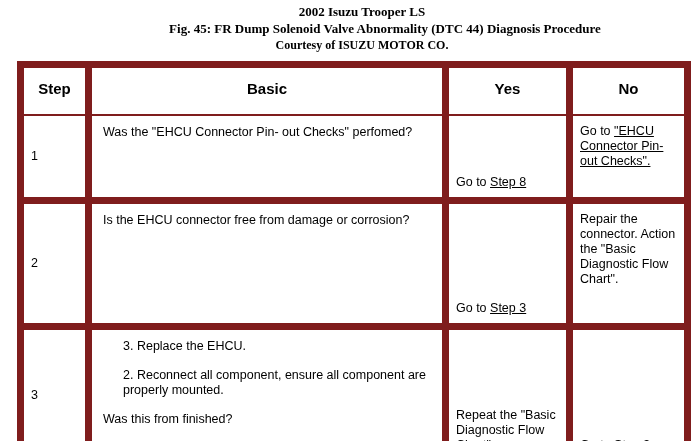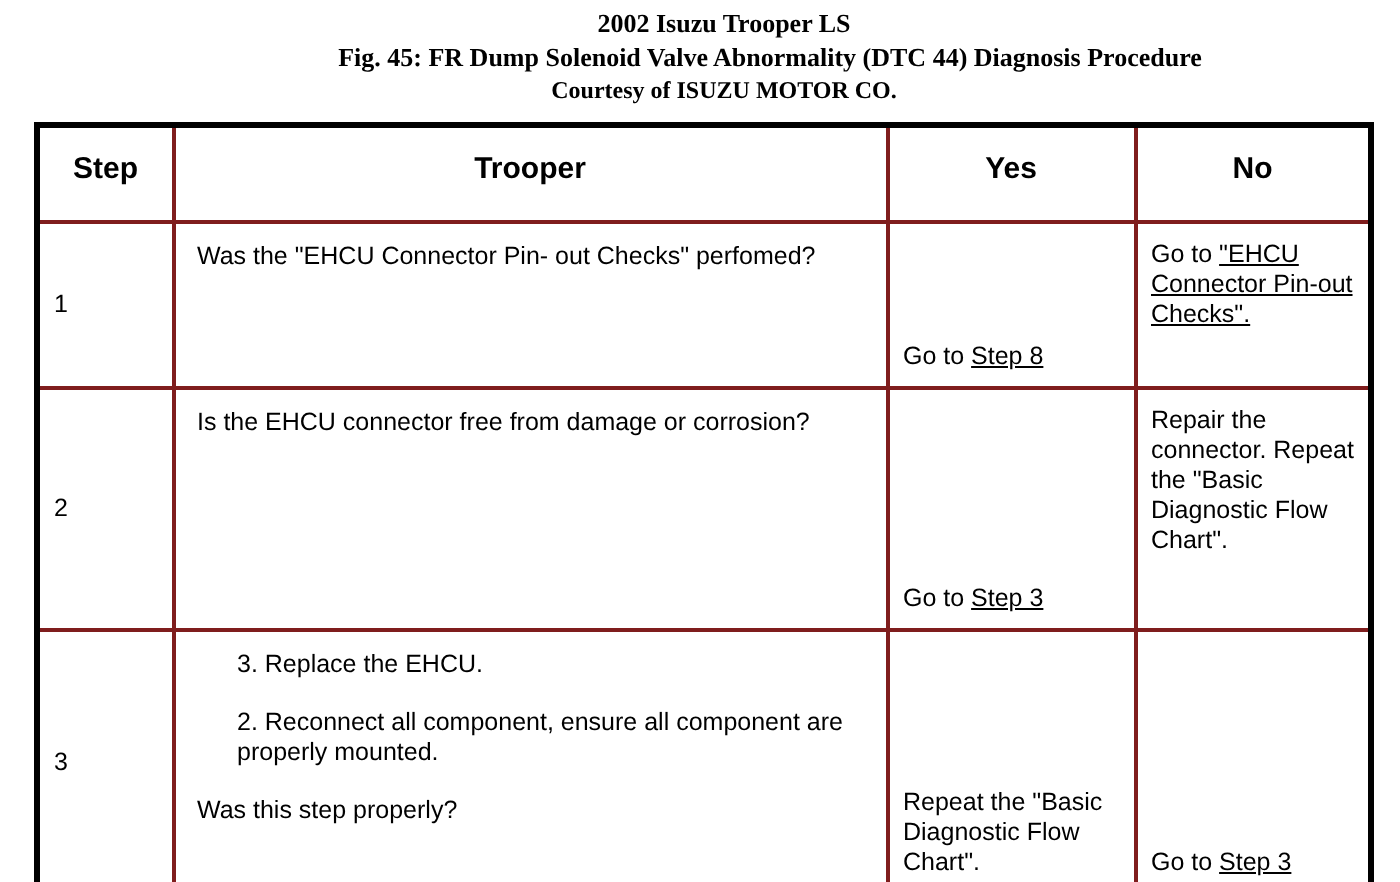--- a/index.html
+++ b/index.html
@@ -45,21 +45,21 @@
     width: 667px;
     border: 3px solid #000000;
   }
   table.diag col.c-step   { width: 68px; }
   table.diag col.c-action { width: 357px; }
   table.diag col.c-yes    { width: 124px; }
   table.diag col.c-no     { width: 118px; }
 
   table.diag th,
   table.diag td {
-    border: 2px solid #7f1d1d;
+    border: 7px solid #7f1d1d;
     vertical-align: top;
     padding: 0;
   }
   
   table.diag tbody tr > * { border-top-width: 2px; }
   table.diag thead th { border-bottom-width: 2px; }
 
   
   table.diag thead th {
     height: 40px;
@@ -113,21 +113,21 @@
   <table class="diag">
     <colgroup>
       <col class="c-step">
         <col class="c-action">
         <col class="c-yes">
         <col class="c-no">
     </colgroup>
     <thead>
       <tr>
         <th>Step</th>
-        <th>Trooper</th>
+        <th>Basic</th>
         <th>Yes</th>
         <th>No</th>
       </tr>
     </thead>
     <tbody>
 
       <tr class="row-1">
         <td class="step-cell">
           <div class="cell step middle">1</div>
         </td>
@@ -157,34 +157,34 @@
             <p class="para">Is the EHCU connector free from damage or corrosion?</p>
           </div>
         </td>
         <td>
           <div class="cell answer bottom">
             <p class="para"><span>Go to </span><span class="u nowrap">Step 3</span></p>
           </div>
         </td>
         <td>
           <div class="cell answer top">
-            <p class="para">Repair the connector. Repeat the "Basic Diagnostic Flow Chart".</p>
+            <p class="para">Repair the connector. Action the "Basic Diagnostic Flow Chart".</p>
           </div>
         </td>
       </tr>
 
       <tr class="row-3">
         <td class="step-cell">
           <div class="cell step middle">3</div>
         </td>
         <td>
           <div class="cell action top">
             <p class="para indent">3. Replace the EHCU.</p>
             <p class="para indent">2. Reconnect all component, ensure all component are properly mounted.</p>
-            <p class="para">Was this step properly?</p>
+            <p class="para">Was this from finished?</p>
           </div>
         </td>
         <td>
           <div class="cell answer bottom">
             <p class="para">Repeat the "Basic Diagnostic Flow Chart".</p>
           </div>
         </td>
         <td>
           <div class="cell answer bottom">
             <p class="para"><span>Go to </span><span class="u nowrap">Step 3</span></p>

